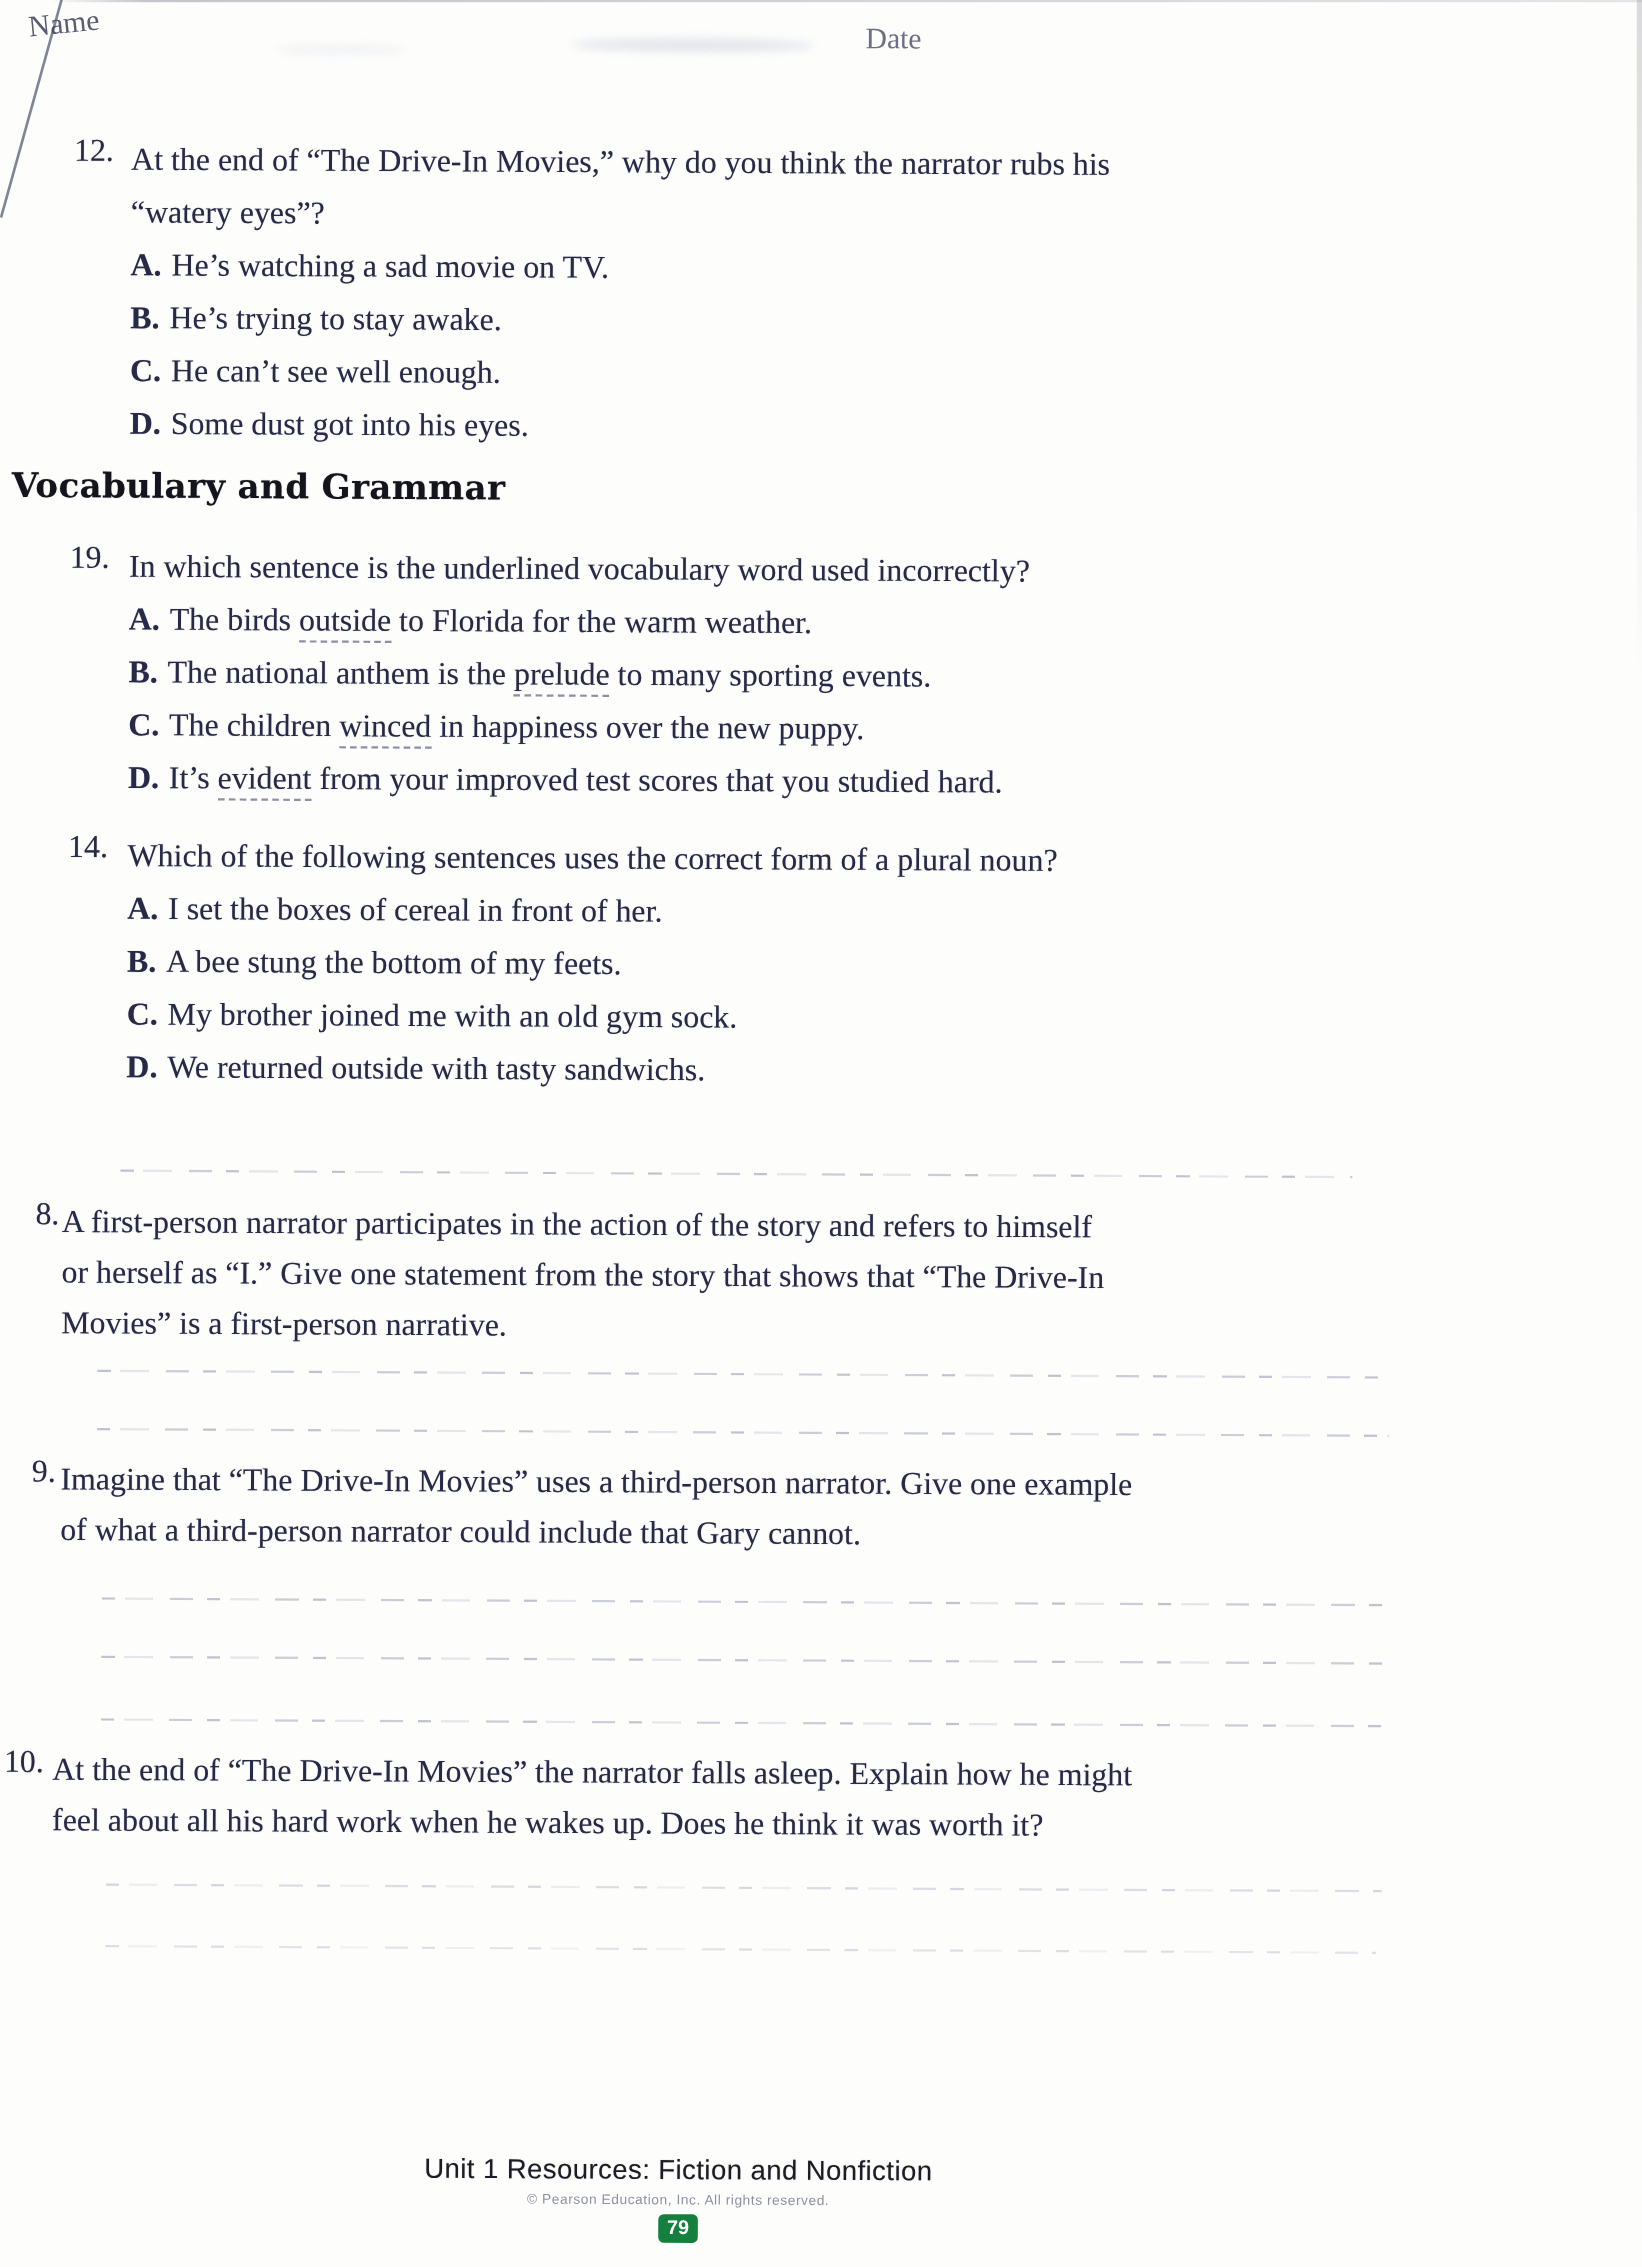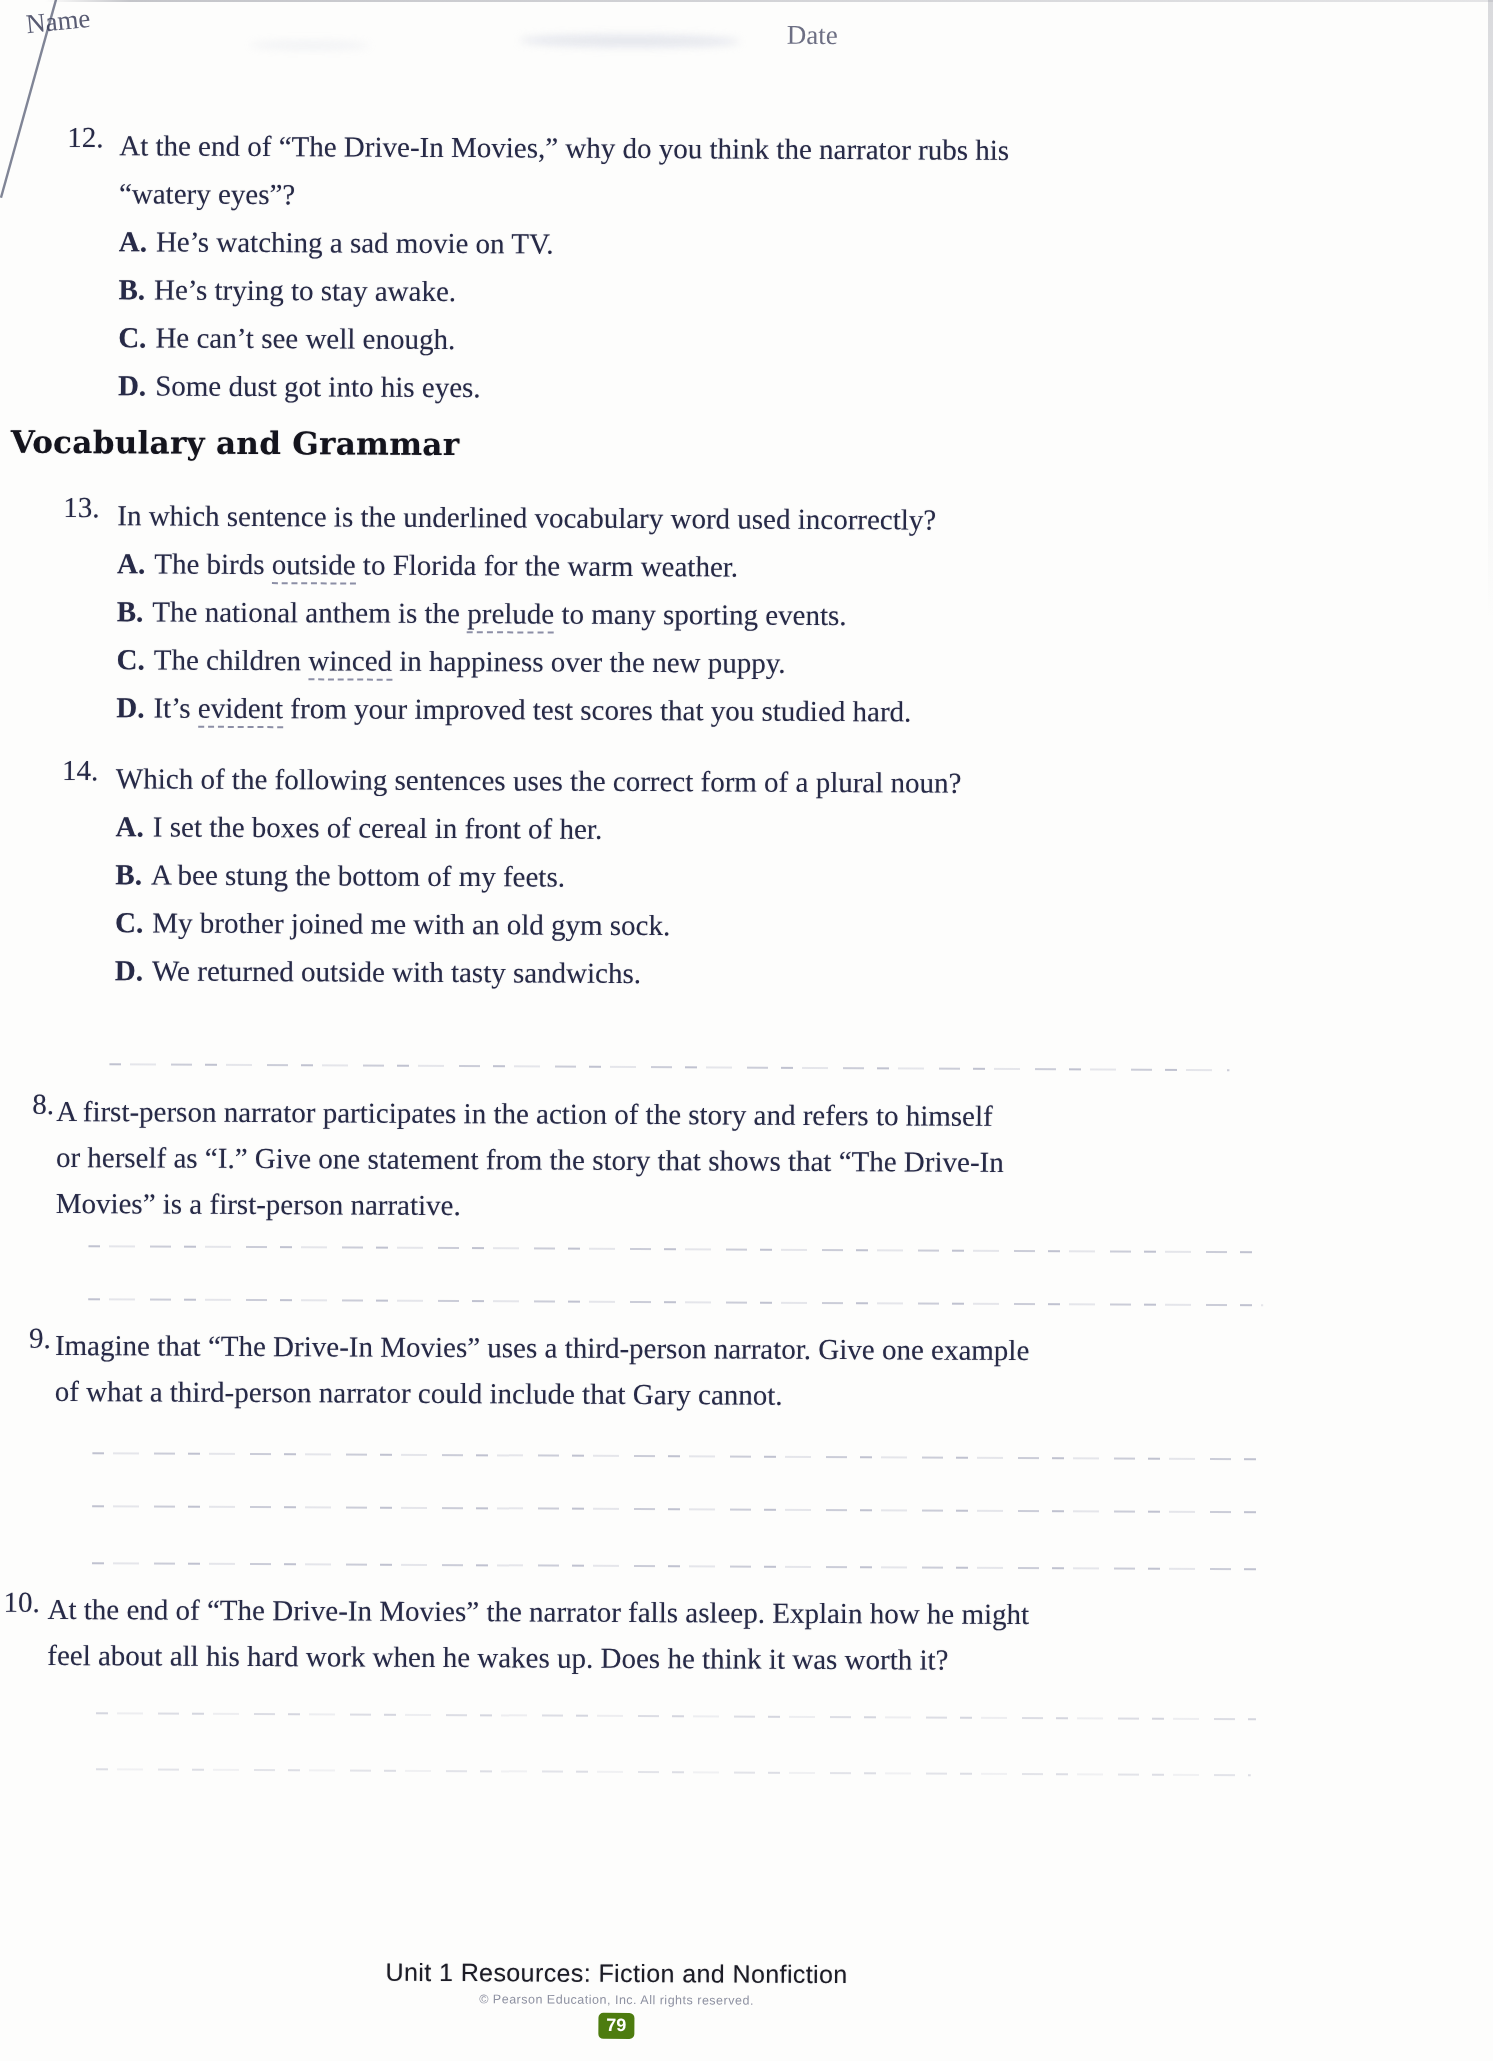--- a/index.html
+++ b/index.html
@@ -24,21 +24,21 @@
   .cl{font-weight:bold;margin-right:9px;}
   .uw{border-bottom:2px dashed rgba(48,52,95,.55);padding-bottom:2px;}
   .ansline{position:absolute;height:2px;opacity:.75;
     background:repeating-linear-gradient(90deg,rgba(105,110,145,.55) 0 12px,transparent 12px 21px,
       rgba(105,110,145,.22) 21px 47px,transparent 47px 62px,rgba(105,110,145,.45) 62px 83px,transparent 83px 96px);}
   .corner-svg{position:absolute;left:0;top:0;}
   .footer{position:absolute;left:0;top:1956px;width:1254px;text-align:center;}
   .footer-title{font:25px "Liberation Sans",sans-serif;color:#1c1c26;letter-spacing:.4px;
     text-shadow:0 0 1px rgba(28,28,38,.4);}
   .footer-copy{font:12.5px "Liberation Sans",sans-serif;color:#8e91a1;margin-top:5px;letter-spacing:.5px;}
-  .page-badge{display:inline-block;margin-top:6px;background:#4d7c0f;color:#fff;
+  .page-badge{display:inline-block;margin-top:6px;background:#15803d;color:#fff;
     font:bold 18px "Liberation Sans",sans-serif;padding:2px 8px 3px;border-radius:5px;}
 </style>
 </head>
 <body>
 
 <div class="page">
 
   <div class="edge-top"></div>
   <div class="edge-right"></div>
 
@@ -62,21 +62,21 @@
         <div class="qline"><span class="cl">A.</span><span>He’s watching a sad movie on TV.</span><span class="uw"></span><span></span></div>
         <div class="qline"><span class="cl">B.</span><span>He’s trying to stay awake.</span><span class="uw"></span><span></span></div>
         <div class="qline"><span class="cl">C.</span><span>He can’t see well enough.</span><span class="uw"></span><span></span></div>
         <div class="qline"><span class="cl">D.</span><span>Some dust got into his eyes.</span><span class="uw"></span><span></span></div>
       </div>
     </div>
 
     <div class="heading">Vocabulary and Grammar</div>
 
     <div class="q mc ink" style="top:491px;">
-      <div class="qnum" style="left:66px;">13.</div>
+      <div class="qnum" style="left:66px;">19.</div>
       <div class="qbody" style="left:120px;">
         <div class="qline">In which sentence is the underlined vocabulary word used incorrectly?</div>
         <div class="qline"><span class="cl">A.</span><span>The birds </span><span class="uw">outside</span><span> to Florida for the warm weather.</span></div>
         <div class="qline"><span class="cl">B.</span><span>The national anthem is the </span><span class="uw">prelude</span><span> to many sporting events.</span></div>
         <div class="qline"><span class="cl">C.</span><span>The children </span><span class="uw">winced</span><span> in happiness over the new puppy.</span></div>
         <div class="qline"><span class="cl">D.</span><span>It’s </span><span class="uw">evident</span><span> from your improved test scores that you studied hard.</span></div>
       </div>
     </div>
 
     <div class="q mc ink" style="top:754px;">

